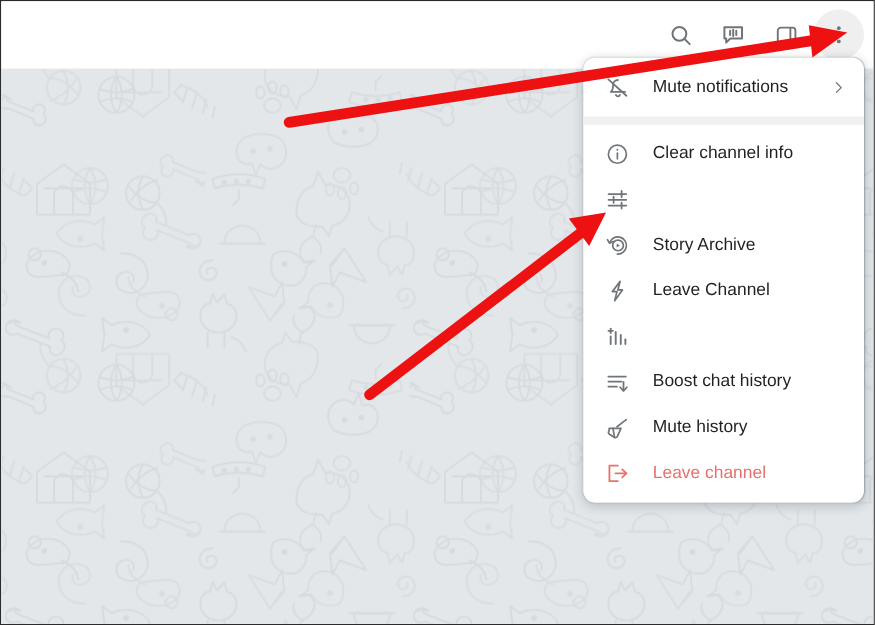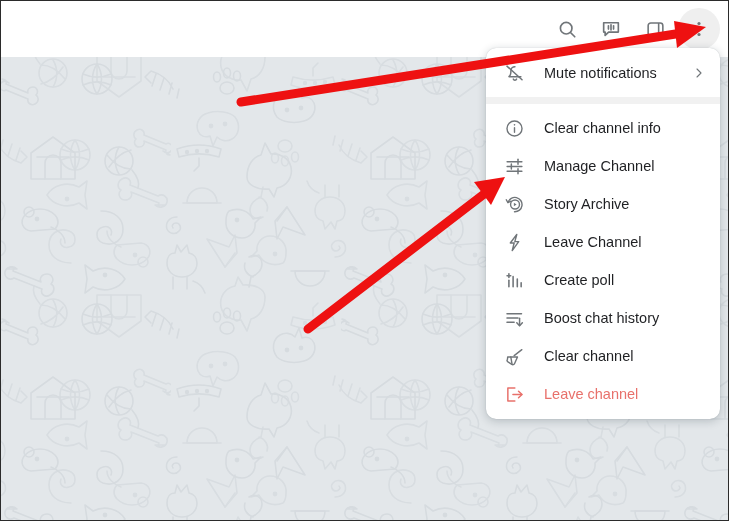--- a/index.html
+++ b/index.html
@@ -290,21 +290,20 @@
       <span class="mi-icon">
         <svg width="21" height="21" viewBox="0 0 24 24" fill="none" stroke="currentColor" stroke-width="1.7" stroke-linecap="round">
           <line x1="3.6" y1="6.5" x2="20.4" y2="6.5"></line>
           <line x1="3.6" y1="12" x2="20.4" y2="12"></line>
           <line x1="3.6" y1="17.5" x2="20.4" y2="17.5"></line>
           <line x1="16" y1="3.6" x2="16" y2="9.4"></line>
           <line x1="8.4" y1="9.1" x2="8.4" y2="14.9"></line>
           <line x1="16" y1="14.6" x2="16" y2="20.4"></line>
         </svg>
       </span>
-      <span class="mi-label">Manage Channel</span>
     </div>
 
     <div class="menu-item">
       <span class="mi-icon">
         <svg width="21" height="21" viewBox="0 0 24 24" fill="none" stroke="currentColor" stroke-width="1.6" stroke-linecap="round" stroke-linejoin="round">
           <path d="M4.6 9.6A8.2 8.2 0 1112 20.3"></path>
           <polyline points="2.6 6.6 4.5 9.9 7.9 8.2"></polyline>
           <circle cx="12.6" cy="12" r="5.1"></circle>
           <path d="M11.3 10.1l3.1 1.9-3.1 1.9z" fill="currentColor" stroke="none"></path>
         </svg>
@@ -325,21 +324,20 @@
       <span class="mi-icon">
         <svg width="21" height="21" viewBox="0 0 24 24" fill="none" stroke="currentColor" stroke-width="1.8" stroke-linecap="round">
           <line x1="5.6" y1="11.8" x2="5.6" y2="19"></line>
           <line x1="10.4" y1="7.6" x2="10.4" y2="19"></line>
           <line x1="15.2" y1="10.4" x2="15.2" y2="19"></line>
           <line x1="19.6" y1="14.6" x2="19.6" y2="19"></line>
           <line x1="5.6" y1="4.4" x2="5.6" y2="8.6"></line>
           <line x1="3.5" y1="6.5" x2="7.7" y2="6.5"></line>
         </svg>
       </span>
-      <span class="mi-label">Create poll</span>
     </div>
 
     <div class="menu-item">
       <span class="mi-icon">
         <svg width="21" height="21" viewBox="0 0 24 24" fill="none" stroke="currentColor" stroke-width="1.7" stroke-linecap="round" stroke-linejoin="round">
           <line x1="3.4" y1="6.6" x2="20" y2="6.6"></line>
           <line x1="3.4" y1="11.4" x2="16" y2="11.4"></line>
           <line x1="3.4" y1="16.2" x2="11.6" y2="16.2"></line>
           <line x1="17.8" y1="11.6" x2="17.8" y2="20"></line>
           <polyline points="14.6 16.8 17.8 20.2 21 16.8"></polyline>
@@ -349,21 +347,21 @@
     </div>
 
     <div class="menu-item">
       <span class="mi-icon">
         <svg width="21" height="21" viewBox="0 0 24 24" fill="none" stroke="currentColor" stroke-width="1.6" stroke-linecap="round" stroke-linejoin="round">
           <path d="M20.4 4.2L11.6 11"></path>
           <path d="M4.2 12.6h11.2l-3.4 7.6c-.5 1.1-2 1.5-3.1.8l-4.4-2.9c-1-.7-1.2-2.1-.5-3.1z"></path>
           <path d="M7.8 12.6l1.4 8"></path>
         </svg>
       </span>
-      <span class="mi-label">Clear channel</span>
+      <span class="mi-label">Mute history</span>
     </div>
 
     <div class="menu-item danger">
       <span class="mi-icon">
         <svg width="21" height="21" viewBox="0 0 24 24" fill="none" stroke="currentColor" stroke-width="1.7" stroke-linecap="round" stroke-linejoin="round">
           <path d="M12.4 4.6H4.4v14.8h8"></path>
           <line x1="10.2" y1="12" x2="20.2" y2="12"></line>
           <polyline points="16.6 8.2 20.6 12 16.6 15.8"></polyline>
         </svg>
       </span>

